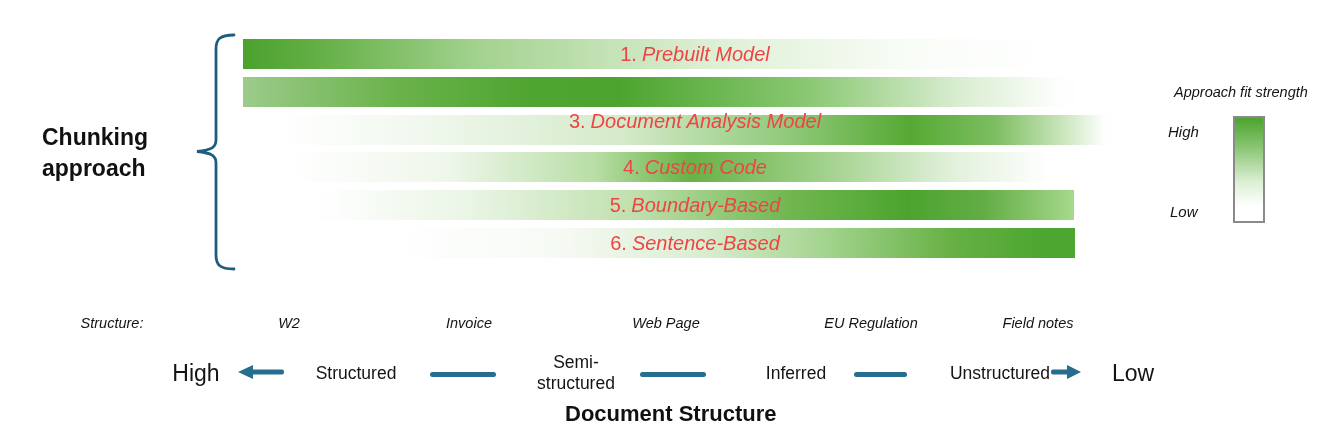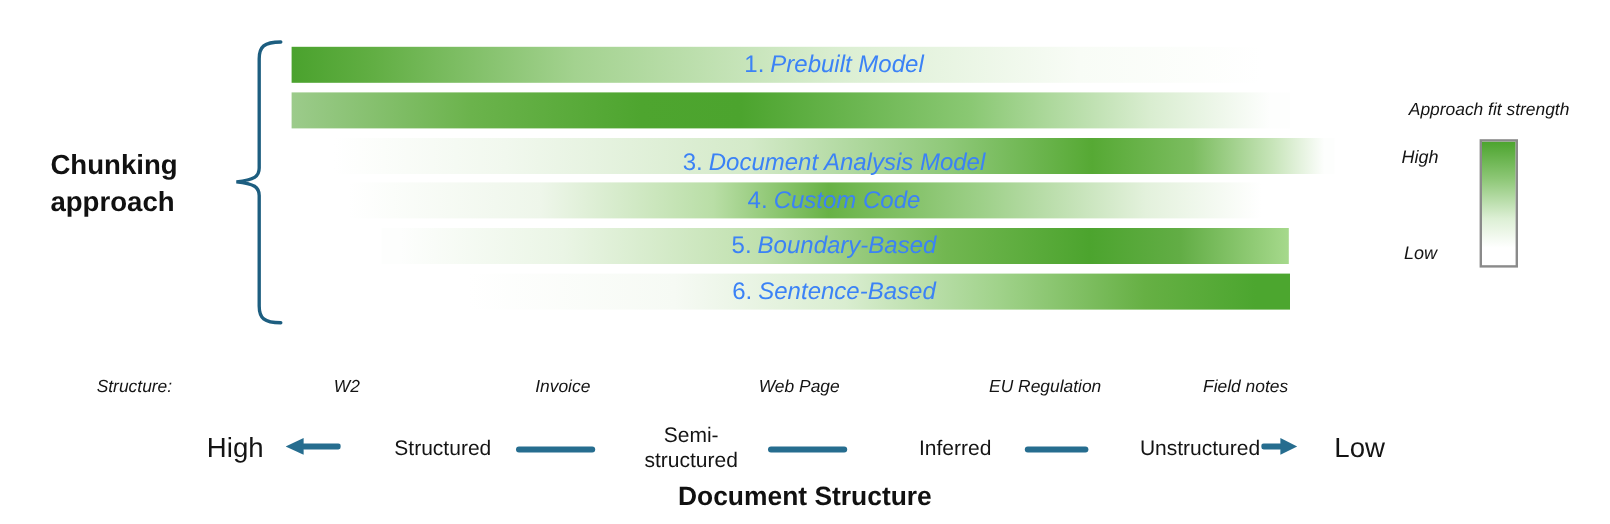--- a/index.html
+++ b/index.html
@@ -14,37 +14,37 @@
   
   .bar{position:absolute;height:30px;}
   .bar1{left:243px;width:842px;top:39px;}
   .bar2{left:243px;width:832px;top:77px;}
   .bar3{left:270px;width:842px;top:115px;}
   .bar4{left:274px;width:801px;top:152px;}
   .bar5{left:318px;width:756px;top:190px;}
   .bar6{left:362px;width:713px;top:228px;}
   .bar-label{
     position:absolute;left:253px;width:884px;height:30px;line-height:30px;
-    text-align:center;font-size:20px;color:#3b82f6;white-space:nowrap;
+    text-align:center;font-size:20px;color:#ef4444;white-space:nowrap;
   }
-  .bl1{top:39px;} .bl2{top:77px;} .bl3{top:121px;} .bl4{top:152px;} .bl5{top:190px;} .bl6{top:228px;}
+  .bl1{top:39px;} .bl2{top:77px;} .bl3{top:106px;} .bl4{top:152px;} .bl5{top:190px;} .bl6{top:228px;}
   .bar-label .nm{font-style:italic;margin-left:5px;}
   
   .legend-title{position:absolute;left:1174px;top:84px;font-size:14.5px;font-style:italic;white-space:nowrap;}
   .legend-high{position:absolute;left:1168px;top:123px;font-size:15px;font-style:italic;}
   .legend-low{position:absolute;left:1170px;top:203px;font-size:15px;font-style:italic;}
   .legend-box{position:absolute;left:1233px;top:116px;width:32px;height:107px;border:2px solid #8a8a8a;box-sizing:border-box;}
   
   .ex{position:absolute;top:315px;font-size:14.5px;font-style:italic;white-space:nowrap;transform:translateX(-50%);}
   .ex-label{left:112px;} .ex-w2{left:289px;} .ex-invoice{left:469px;} .ex-webpage{left:666px;text-align:right;} .ex-eu{left:871px;} .ex-field{left:1038px;}
   
   .axis-end{position:absolute;top:360px;font-size:23px;white-space:nowrap;transform:translateX(-50%);}
   .end-high{left:196px;} .end-low{left:1133px;}
   .cat{position:absolute;top:363px;font-size:17.5px;white-space:nowrap;transform:translateX(-50%);}
-  .cat-structured{left:356px;margin-left:13px;} .cat-inferred{left:796px;} .cat-unstructured{left:980px;margin-left:20px;}
+  .cat-structured{left:356px;} .cat-inferred{left:796px;} .cat-unstructured{left:980px;margin-left:20px;}
   .cat-semi{left:576px;top:352px;width:96px;white-space:normal;text-align:center;line-height:21px;}
   .axis-line{position:absolute;top:372px;height:5px;background:#266d8f;border-radius:2.5px;}
   .l1{left:430px;width:66px;} .l2{left:640px;width:66px;} .l3{left:854px;width:53px;}
   .arrow{position:absolute;top:364px;}
   .arrow-left{left:238px;} .arrow-right{left:1051px;}
   .axis-title{position:absolute;left:565px;top:401px;width:240px;font-size:22px;font-weight:bold;color:#111;}
 </style>
 </head>
 <body>
 

